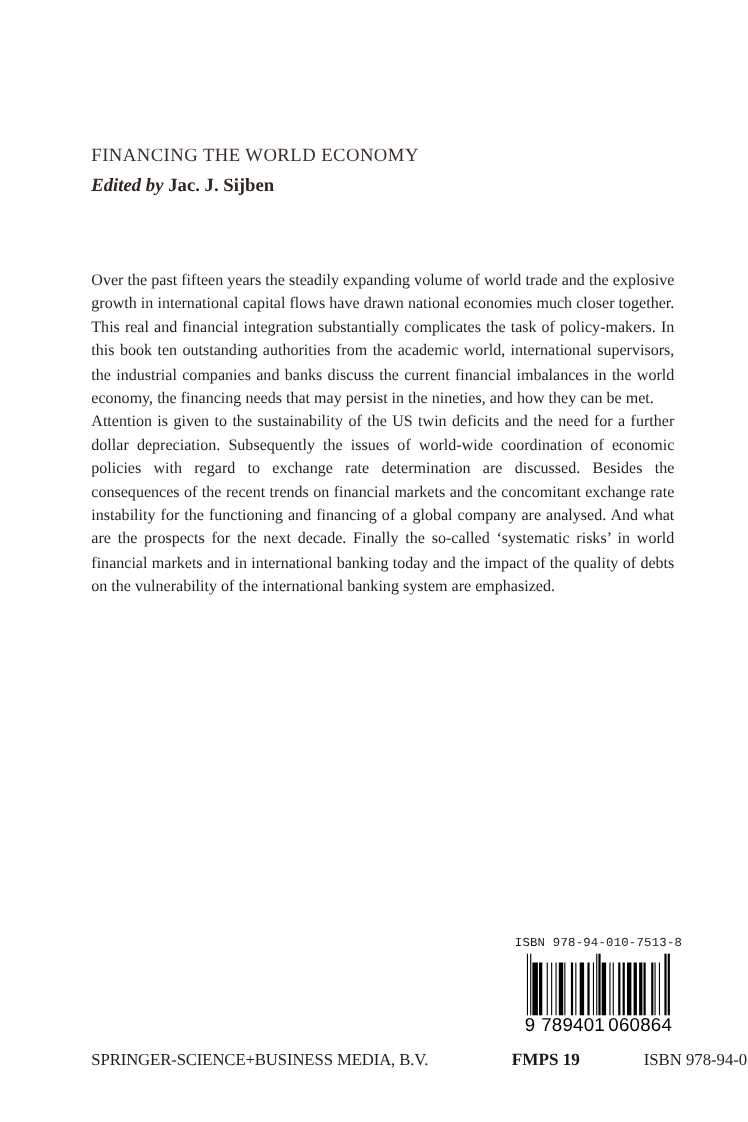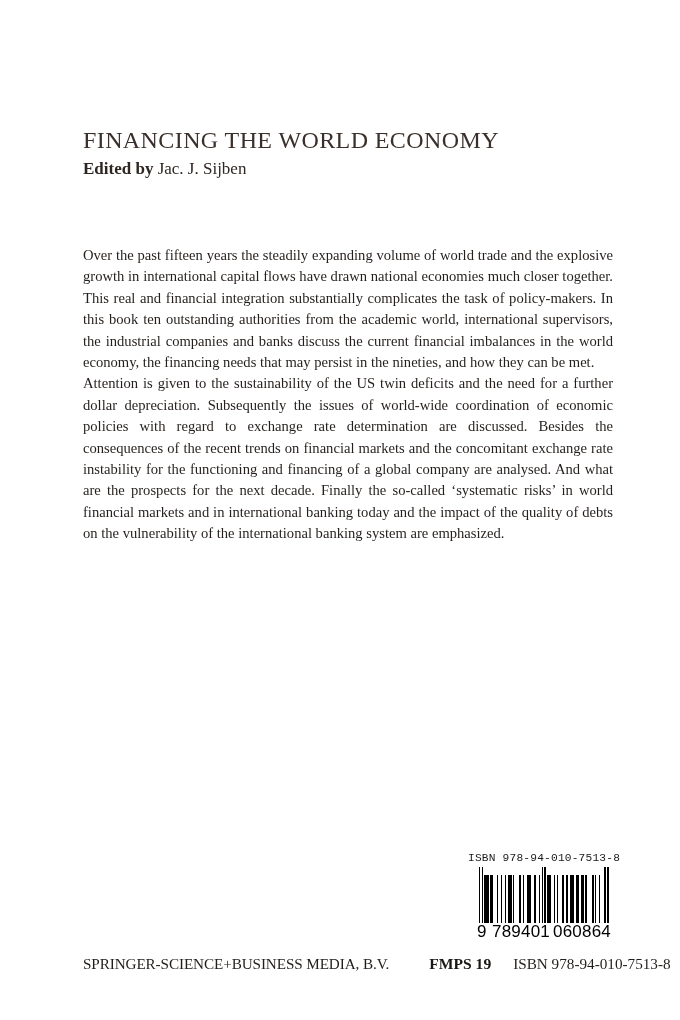--- a/index.html
+++ b/index.html
@@ -27,39 +27,40 @@
 
   
   .title-block {
     position: absolute;
     left: 83px;
     top: 128px;
     width: 530px;
   }
   .book-title-line {
     font-family: "Liberation Serif", serif;
-    font-size: 24px;
+    font-size: 17px;
     letter-spacing: 0.4px;
     line-height: 25px;
     color: #3a2f2a;
     white-space: nowrap;
   }
   .editor-line {
     margin-top: 5px;
     font-size: 17px;
     line-height: 22px;
     color: #2e2622;
   }
   .editor-label {
+    font-style: italic;
     font-weight: bold;
     margin-top: 40px;
   }
   .editor-name {
     font-style: normal;
-    font-weight: normal;
+    font-weight: bold;
   }
 
   
   .blurb {
     position: absolute;
     left: 83px;
     top: 245px;
     width: 530px;
   }
   .blurb p {
@@ -138,20 +139,21 @@
 
   
   .footer {
     position: absolute;
     left: 83px;
     top: 955px;
     width: 530px;
     display: flex;
     align-items: flex-end;
     white-space: nowrap;
+    gap: 36px;
   }
   .footer-publisher {
     font-size: 15.2px;
     letter-spacing: -0.1px;
     color: #221d1a;
   }
   .footer-series {
     font-size: 15.6px;
     font-weight: bold;
     color: #1a1714;

